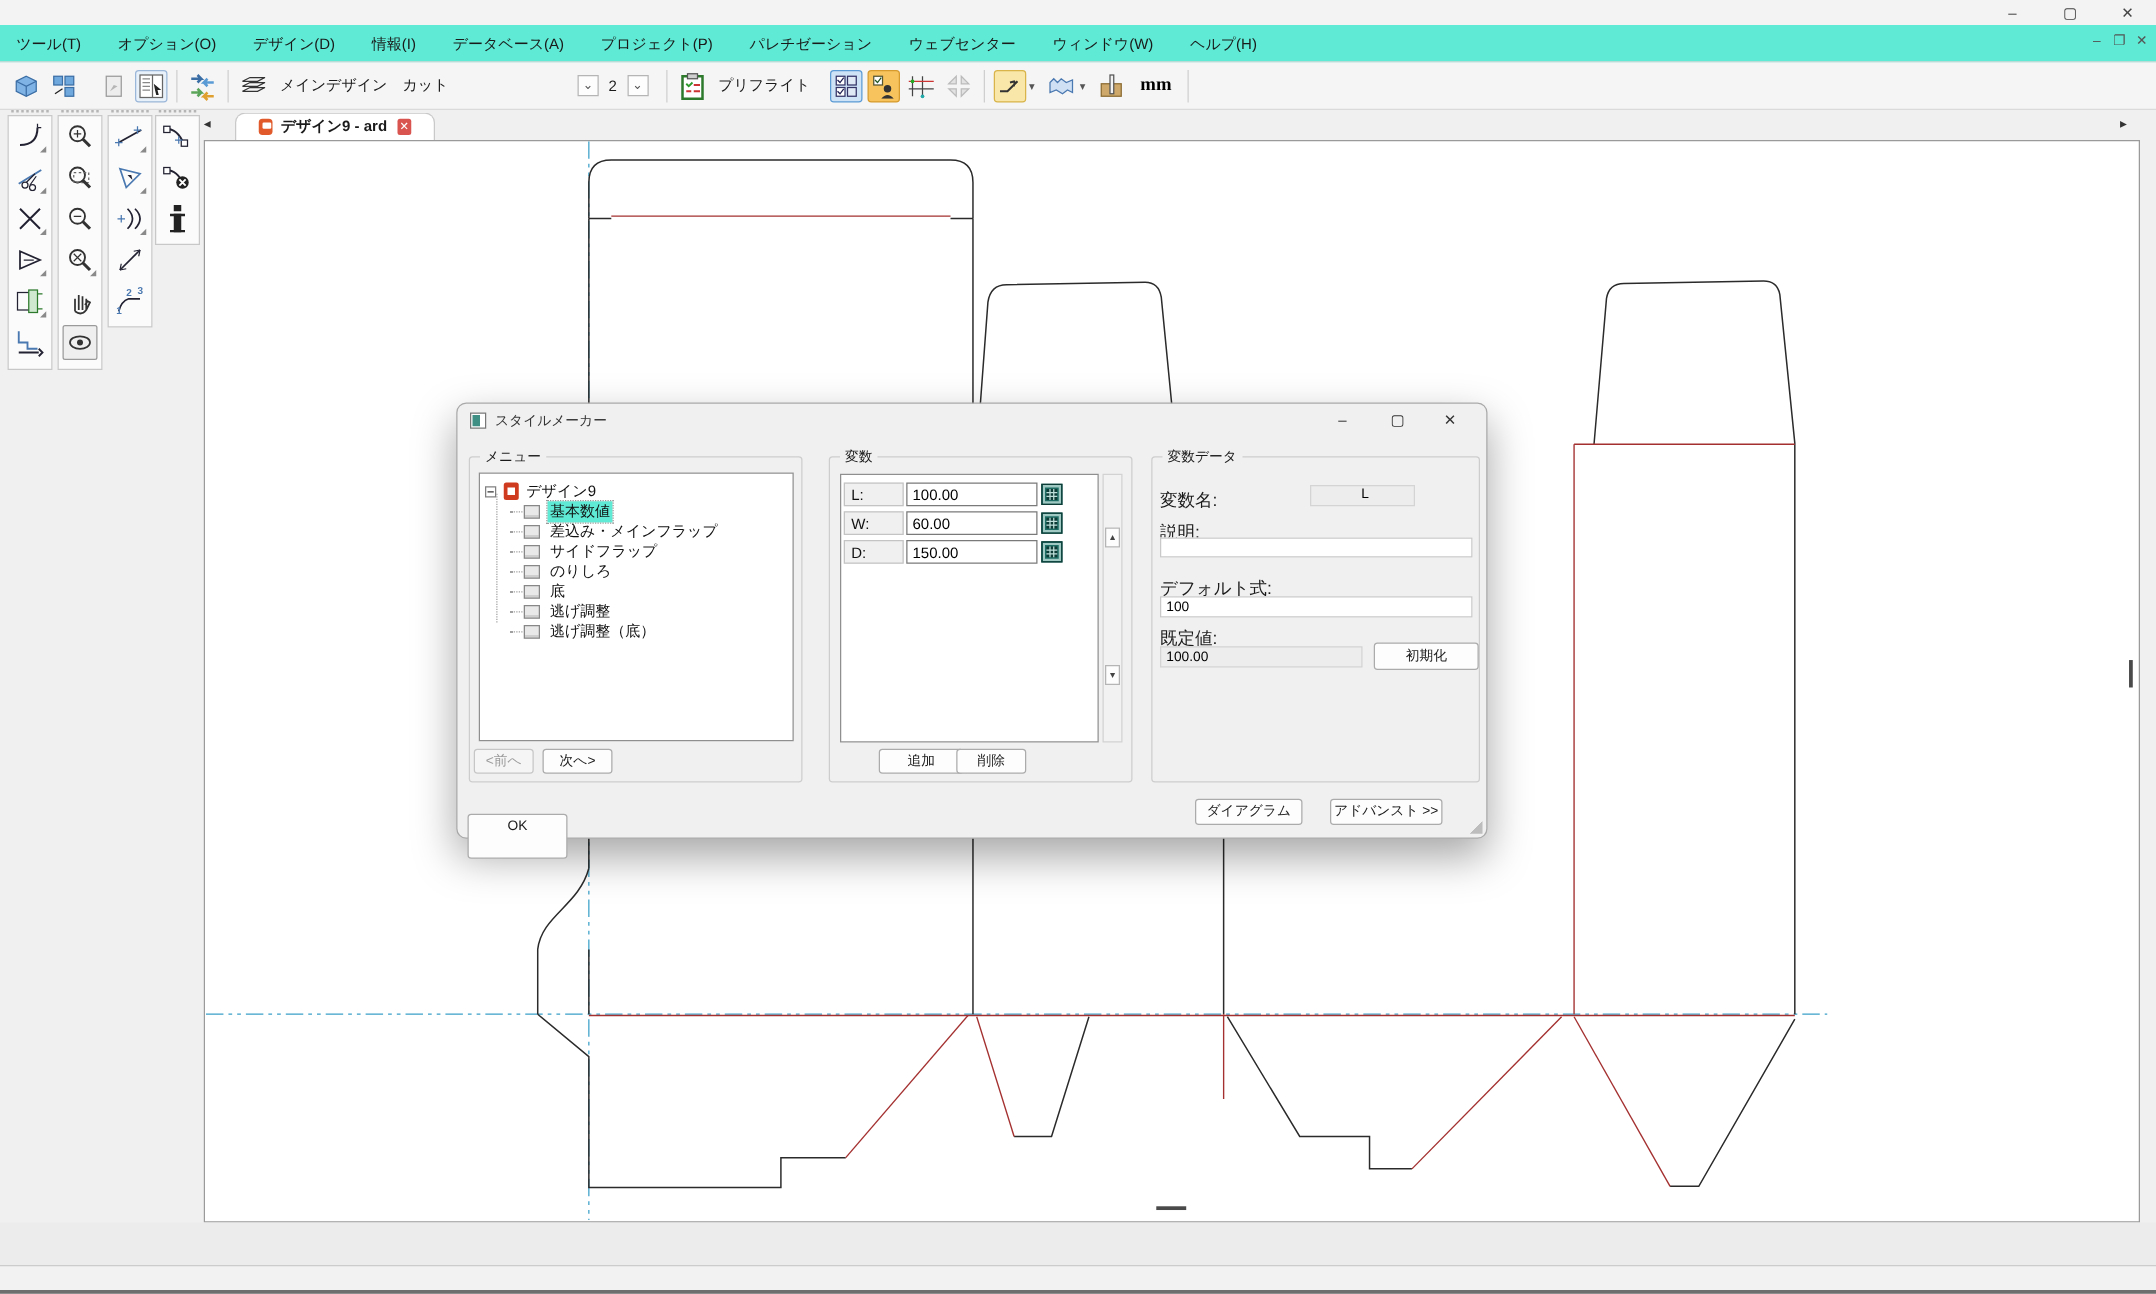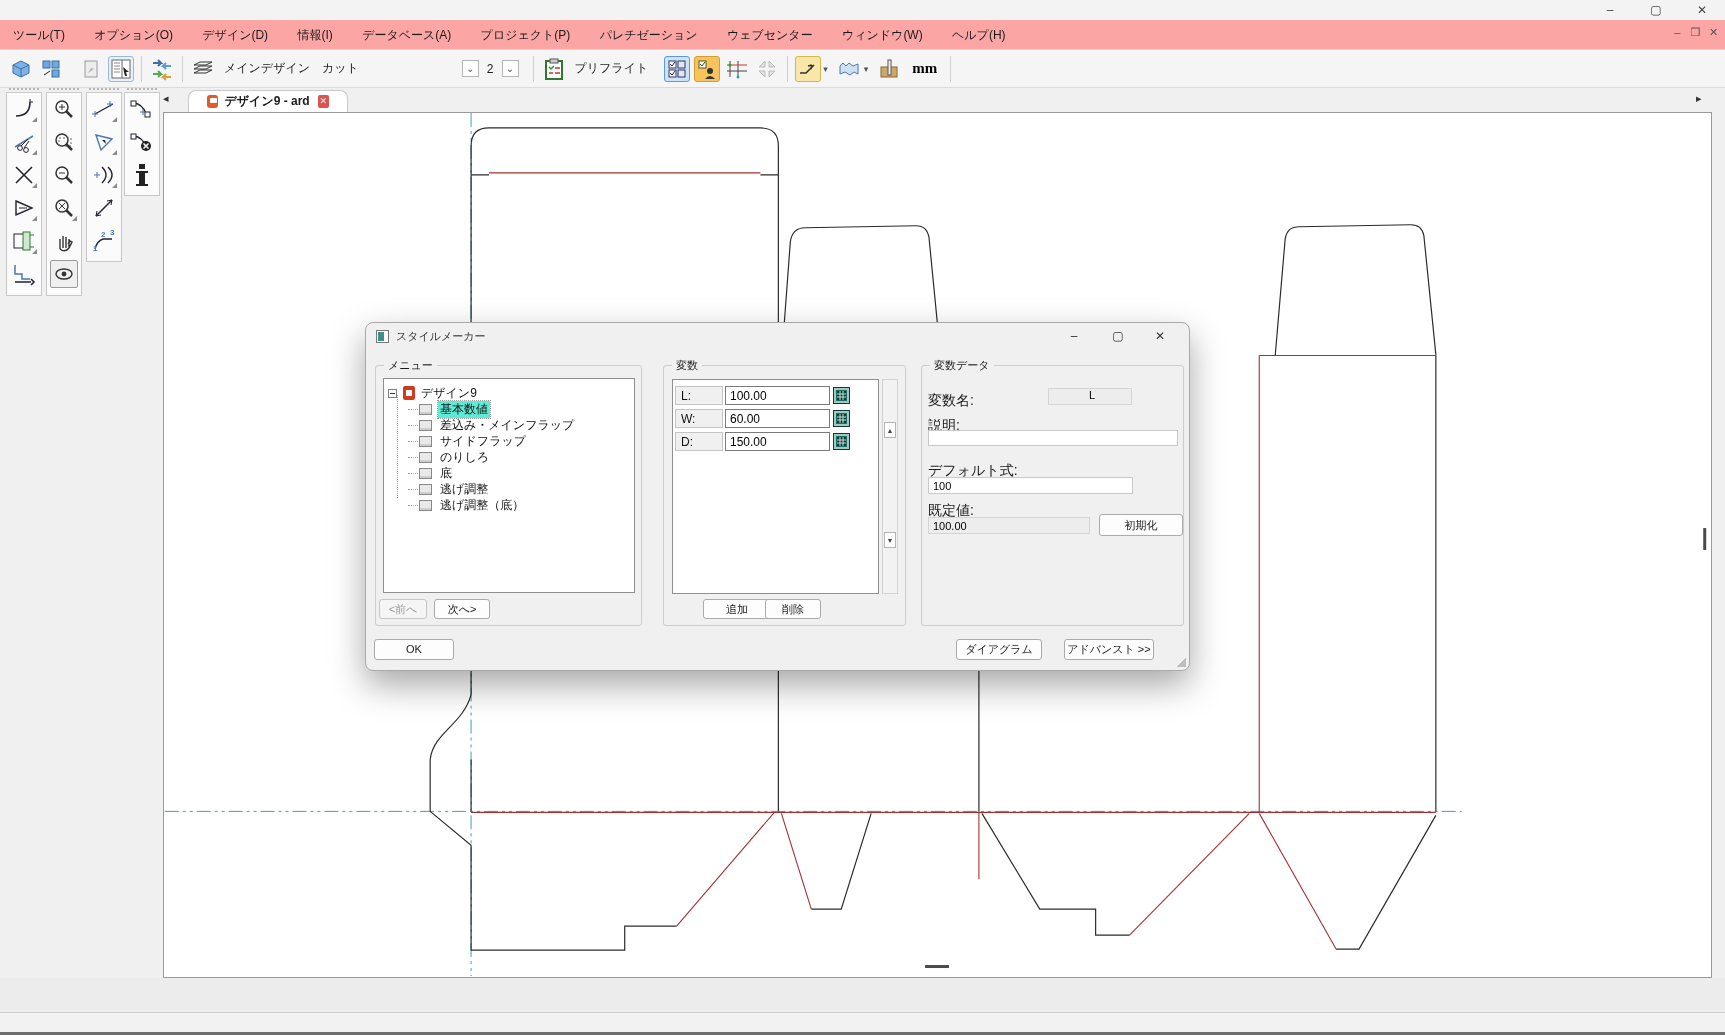--- a/index.html
+++ b/index.html
@@ -4,21 +4,21 @@
 <style>
   * { margin:0; padding:0; box-sizing:border-box; }
   html,body { width:1725px; height:1035px; overflow:hidden;
     font-family:"Liberation Sans", sans-serif; background:#ffffff; }
   .app { position:absolute; inset:0; background:#f0f0f0; }
 
   
   .titlebar { position:absolute; left:0; top:0; width:1725px; height:20px; background:#f3f3f3; }
   .win-ctrl { position:absolute; top:0; width:46px; height:20px; text-align:center; line-height:20px;
     font-size:12px; color:#444; }
-  .menubar { position:absolute; left:0; top:20px; width:1725px; height:30px; background:#fca5a5;
+  .menubar { position:absolute; left:0; top:20px; width:1725px; height:30px; background:#5eead4;
     border-bottom:1px solid #d8d8d8; font-size:12px; color:#1a1a1a; }
   .menu-item { display:inline-block; padding:7px 13px 0 13px; height:30px; cursor:default; }
   .mdi-ctrls { position:absolute; right:4px; top:6px; font-size:11px; color:#555; }
   .mdi-ctrls span { display:inline-block; width:15px; text-align:center; }
 
   .toolbar { position:absolute; left:0; top:50px; width:1725px; height:38px; background:#f5f5f5;
     border-bottom:1px solid #dadada; display:flex; align-items:center; }
   .tb-sep { width:1px; height:26px; background:#cfcfcf; margin:0 5px; }
   .tb-btn { width:26px; height:26px; display:flex; align-items:center; justify-content:center;
     margin:0 2px; border:1px solid transparent; border-radius:3px; }
@@ -560,25 +560,25 @@
       <div class="btn" style="left:101px; top:233px; width:56px; height:20px">削除</div>
     </div>
 
     <div class="group" style="left:555px; top:42px; width:263px; height:261px">
       <span class="group-label">変数データ</span>
       <span class="fld-label" style="left:6px; top:26px">変数名:</span>
       <div class="fld gray" style="left:126px; top:22px; width:84px; height:17px; text-align:center">L</div>
       <span class="fld-label" style="left:6px; top:51px">説明:</span>
       <input class="fld" style="left: 6px; top: 64px; width: 250px; height: 16px;" value="">
       <span class="fld-label" style="left:6px; top:96px">デフォルト式:</span>
-      <input class="fld" style="left: 6px; top: 111px; width: 205px; height: 17px;" value="100">
+      <input class="fld" style="left: 6px; top: 111px; width: 250px; height: 17px;" value="100">
       <span class="fld-label" style="left:6px; top:136px">既定値:</span>
       <div class="fld gray" style="left:6px; top:151px; width:162px; height:17px; padding-top:2px">100.00</div>
       <div class="btn" style="left:177px; top:148px; width:84px; height:22px; line-height:20px">初期化</div>
     </div>
 
-    <div class="btn" style="left:8px; top:316px; width:80px; height:21px; line-height:19px">OK</div>
+    <div class="btn" style="left:8px; top:328px; width:80px; height:36px; line-height:19px">OK</div>
     <div class="btn" style="left:590px; top:316px; width:86px; height:21px; line-height:19px">ダイアグラム</div>
     <div class="btn" style="left:698px; top:316px; width:90px; height:21px; line-height:19px">アドバンスト &gt;&gt;</div>
     <div class="grip"></div>
   </div>
 
 </div>
 
 </body></html>

